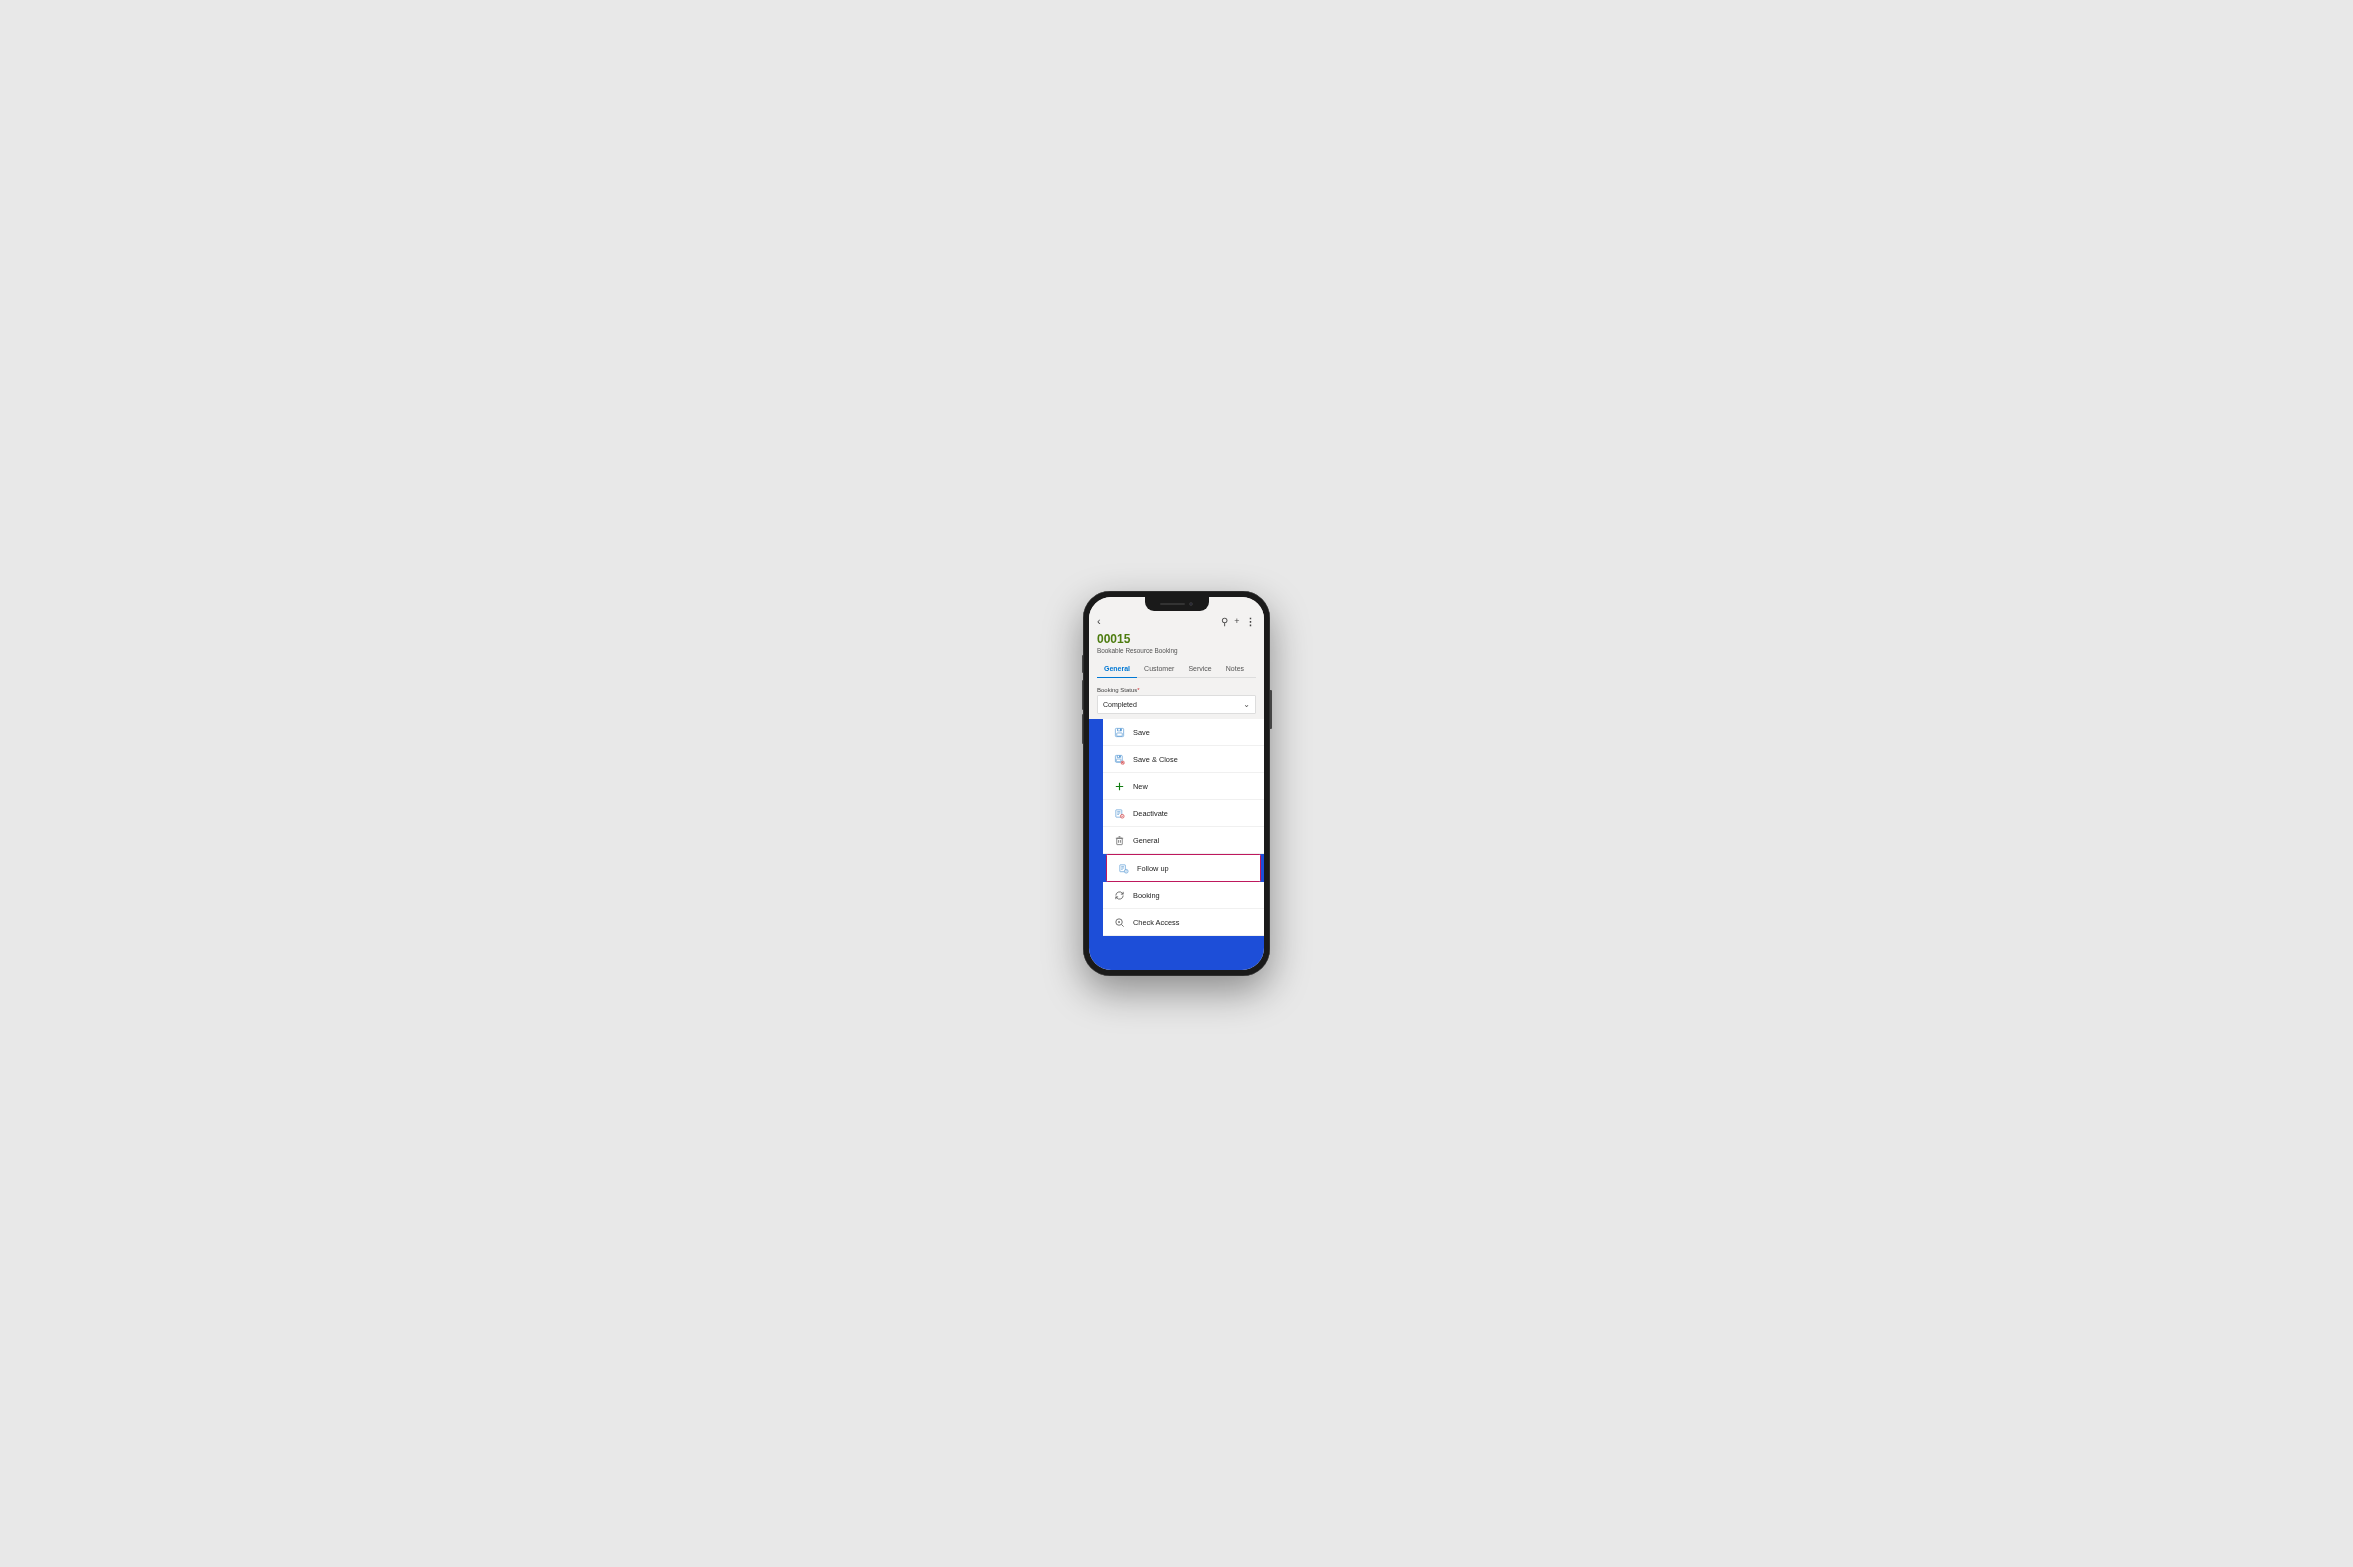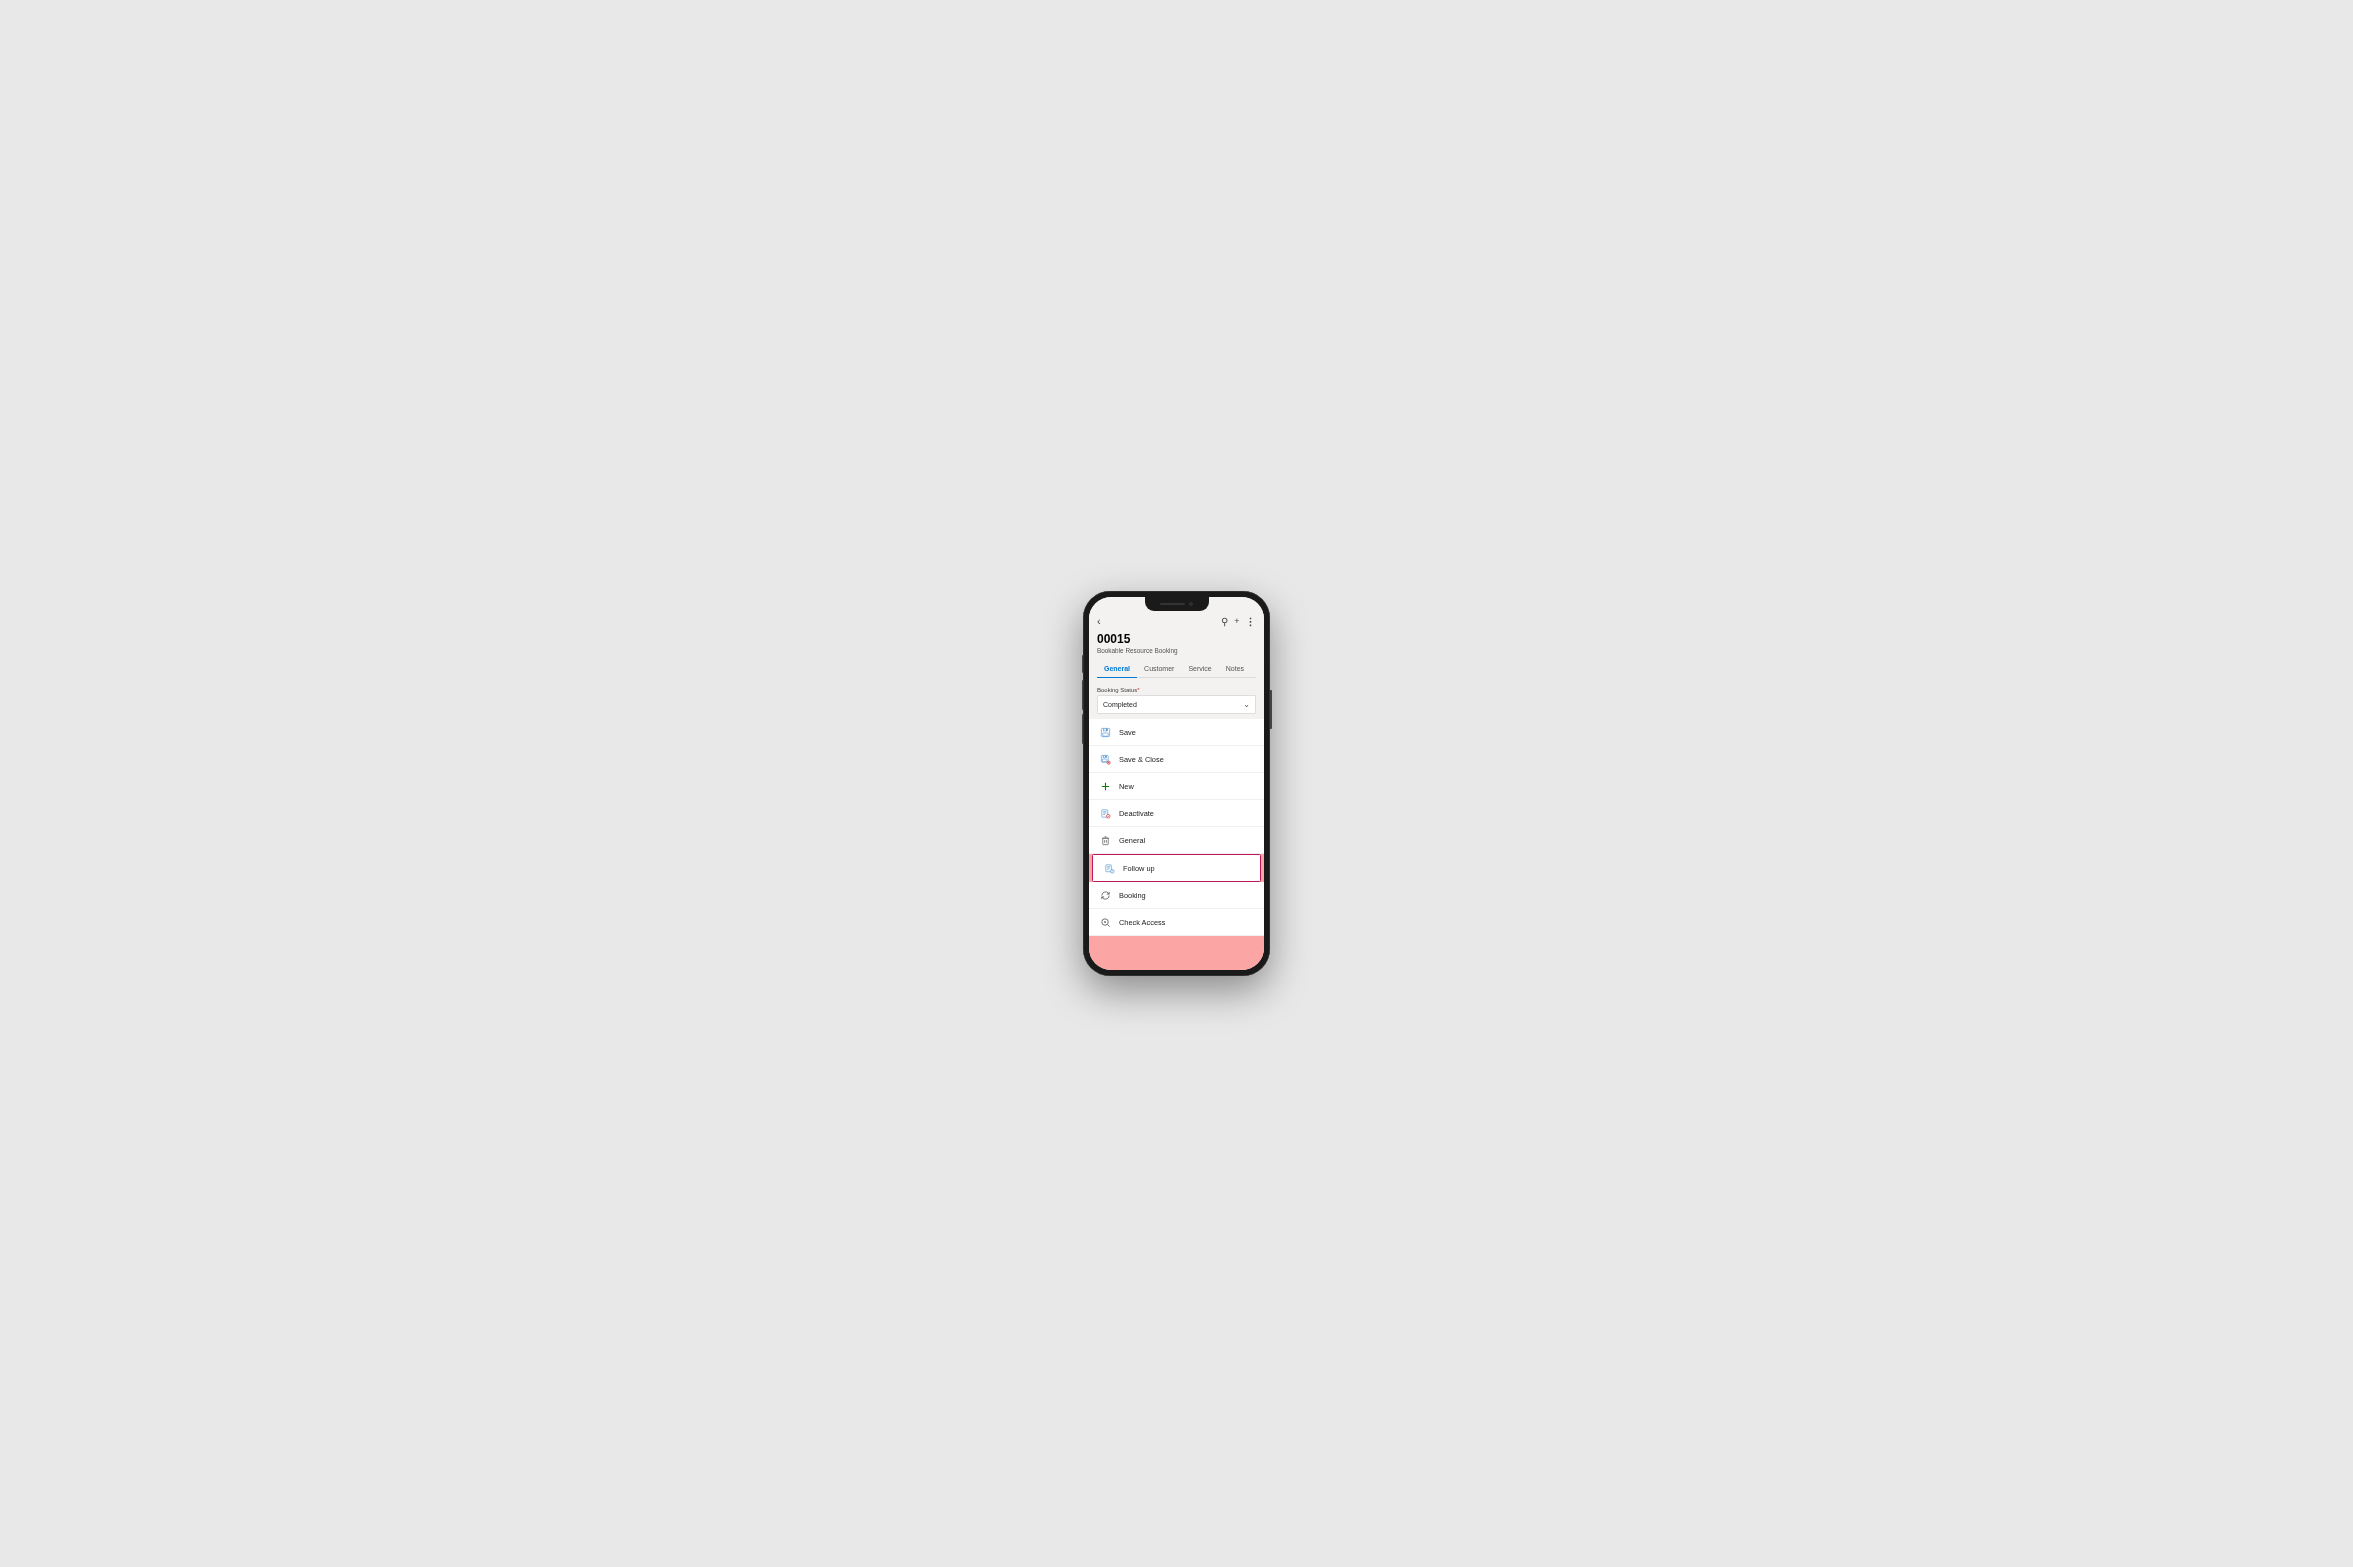--- a/index.html
+++ b/index.html
@@ -121,21 +121,21 @@
       align-items: center;
     }
     .nav-icon {
       font-size: 10px;
       color: #444;
       cursor: pointer;
     }
     .record-id {
       font-size: 12px;
       font-weight: 700;
-      color: #000000;
+      color: #4d7c0f;
       margin-bottom: 1px;
     }
     .record-type {
       font-size: 6.4px;
       color: #555;
       margin-bottom: 6px;
     }
     
     .tabs {
       display: flex;
@@ -187,22 +187,23 @@
       font-size: 7px;
       color: #1a1a1a;
     }
     .dropdown-chevron {
       color: #555;
       font-size: 8px;
     }
     
     .menu-overlay {
       flex: 1;
-      background: #fca5a5;
+      background: #1d4ed8;
       overflow-y: auto;
+      padding-left: 14px;
     }
     .menu-item {
       display: flex;
       align-items: center;
       padding: 7px 10px;
       gap: 8px;
       cursor: pointer;
       border-bottom: 0.5px solid #f0f0f0;
       background: #fff;
       position: relative;

